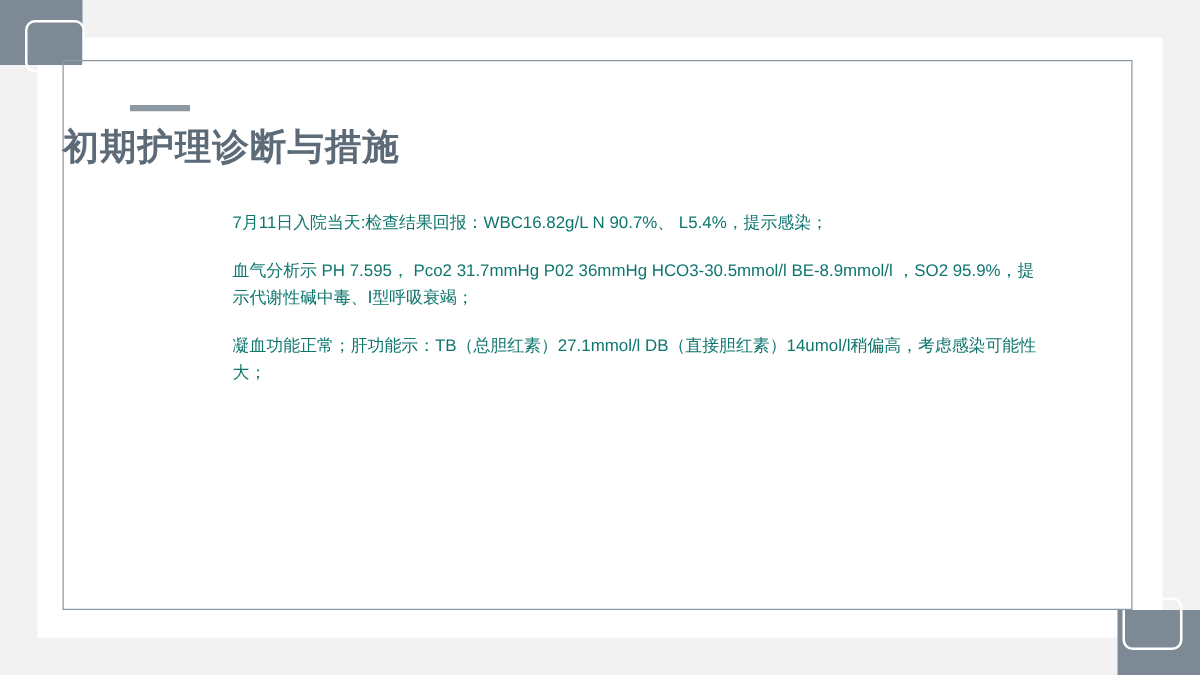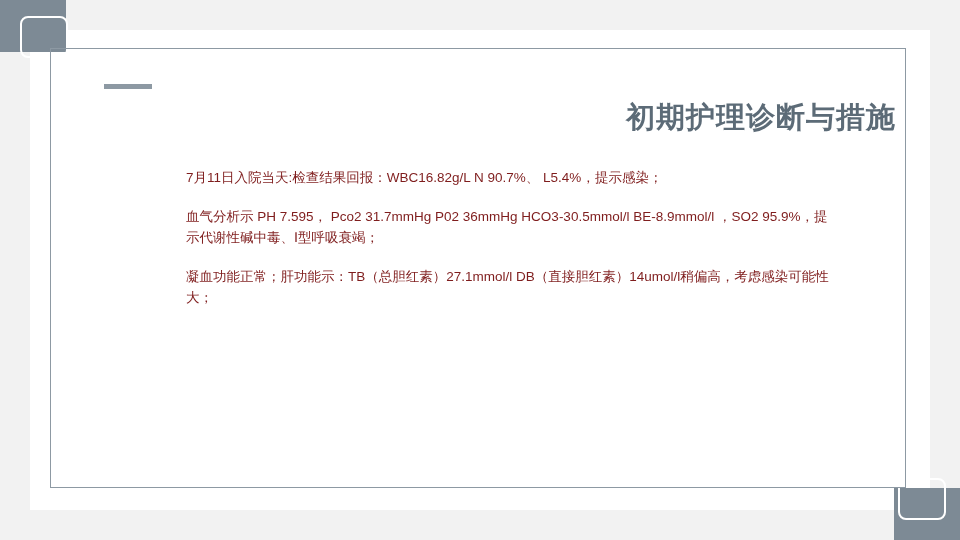--- a/index.html
+++ b/index.html
@@ -84,37 +84,36 @@
     top: 84px;
     width: 48px;
     height: 5px;
     background: #8d99a3;
   }
   .title {
     position: absolute;
     left: 50px;
     top: 98px;
     width: 809px;
-    text-align: right;
+    text-align: left;
     font-size: 29px;
     font-weight: bold;
     color: #5c6b77;
     letter-spacing: 1px;
-    padding-left: 37px;
   }
   .body-block {
     position: absolute;
     left: 186px;
     top: 168px;
     width: 650px;
   }
   .para {
     font-size: 13.5px;
     line-height: 1.55;
-    color: #7f1d1d;
+    color: #0f766e;
     margin-bottom: 18px;
   }
   .para:last-child { margin-bottom: 14px; }
 </style>
 </head>
 <body>
 
 <div class="slide">
 
   <div class="page-white"></div>

